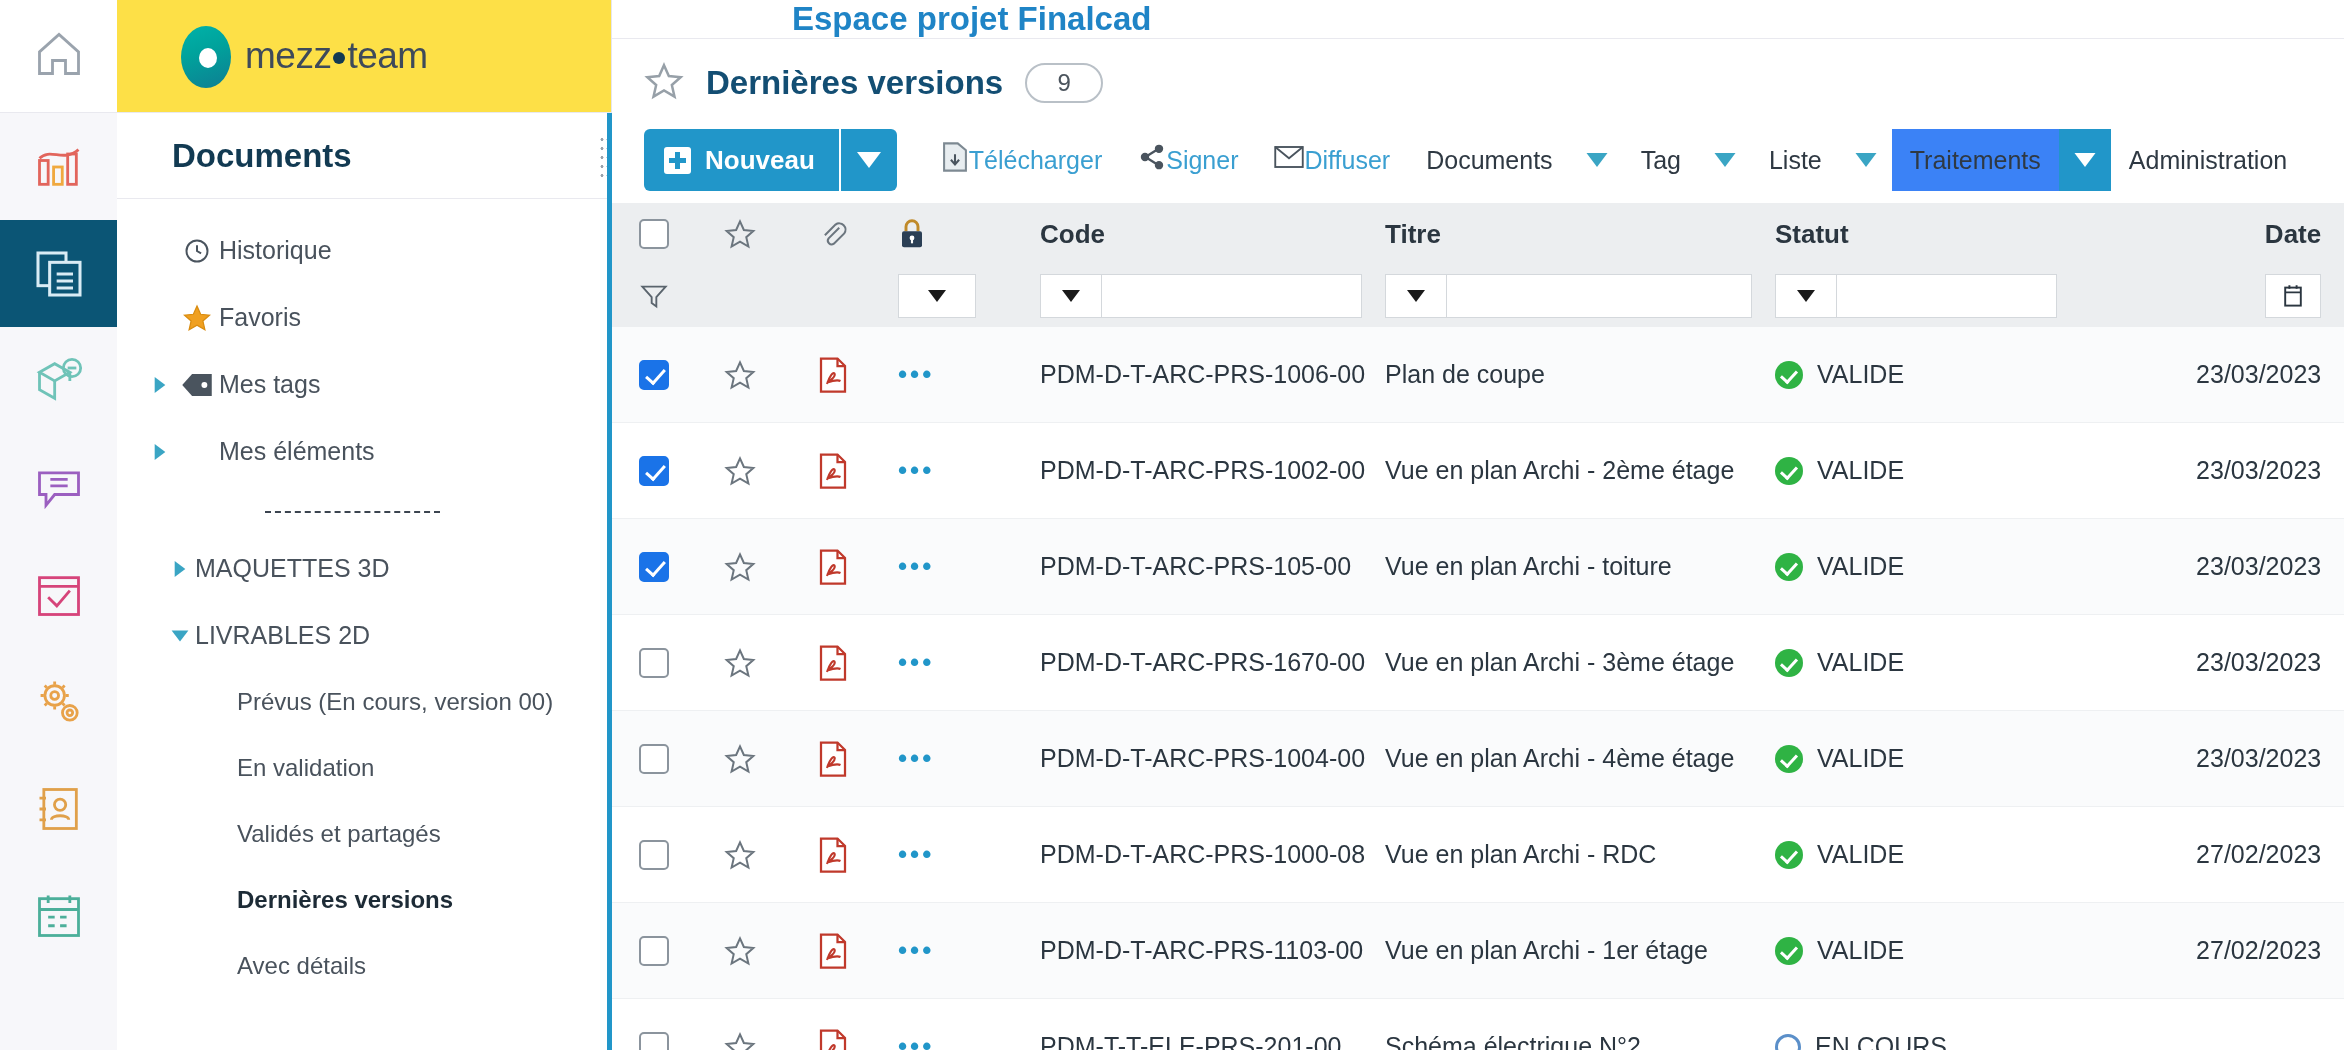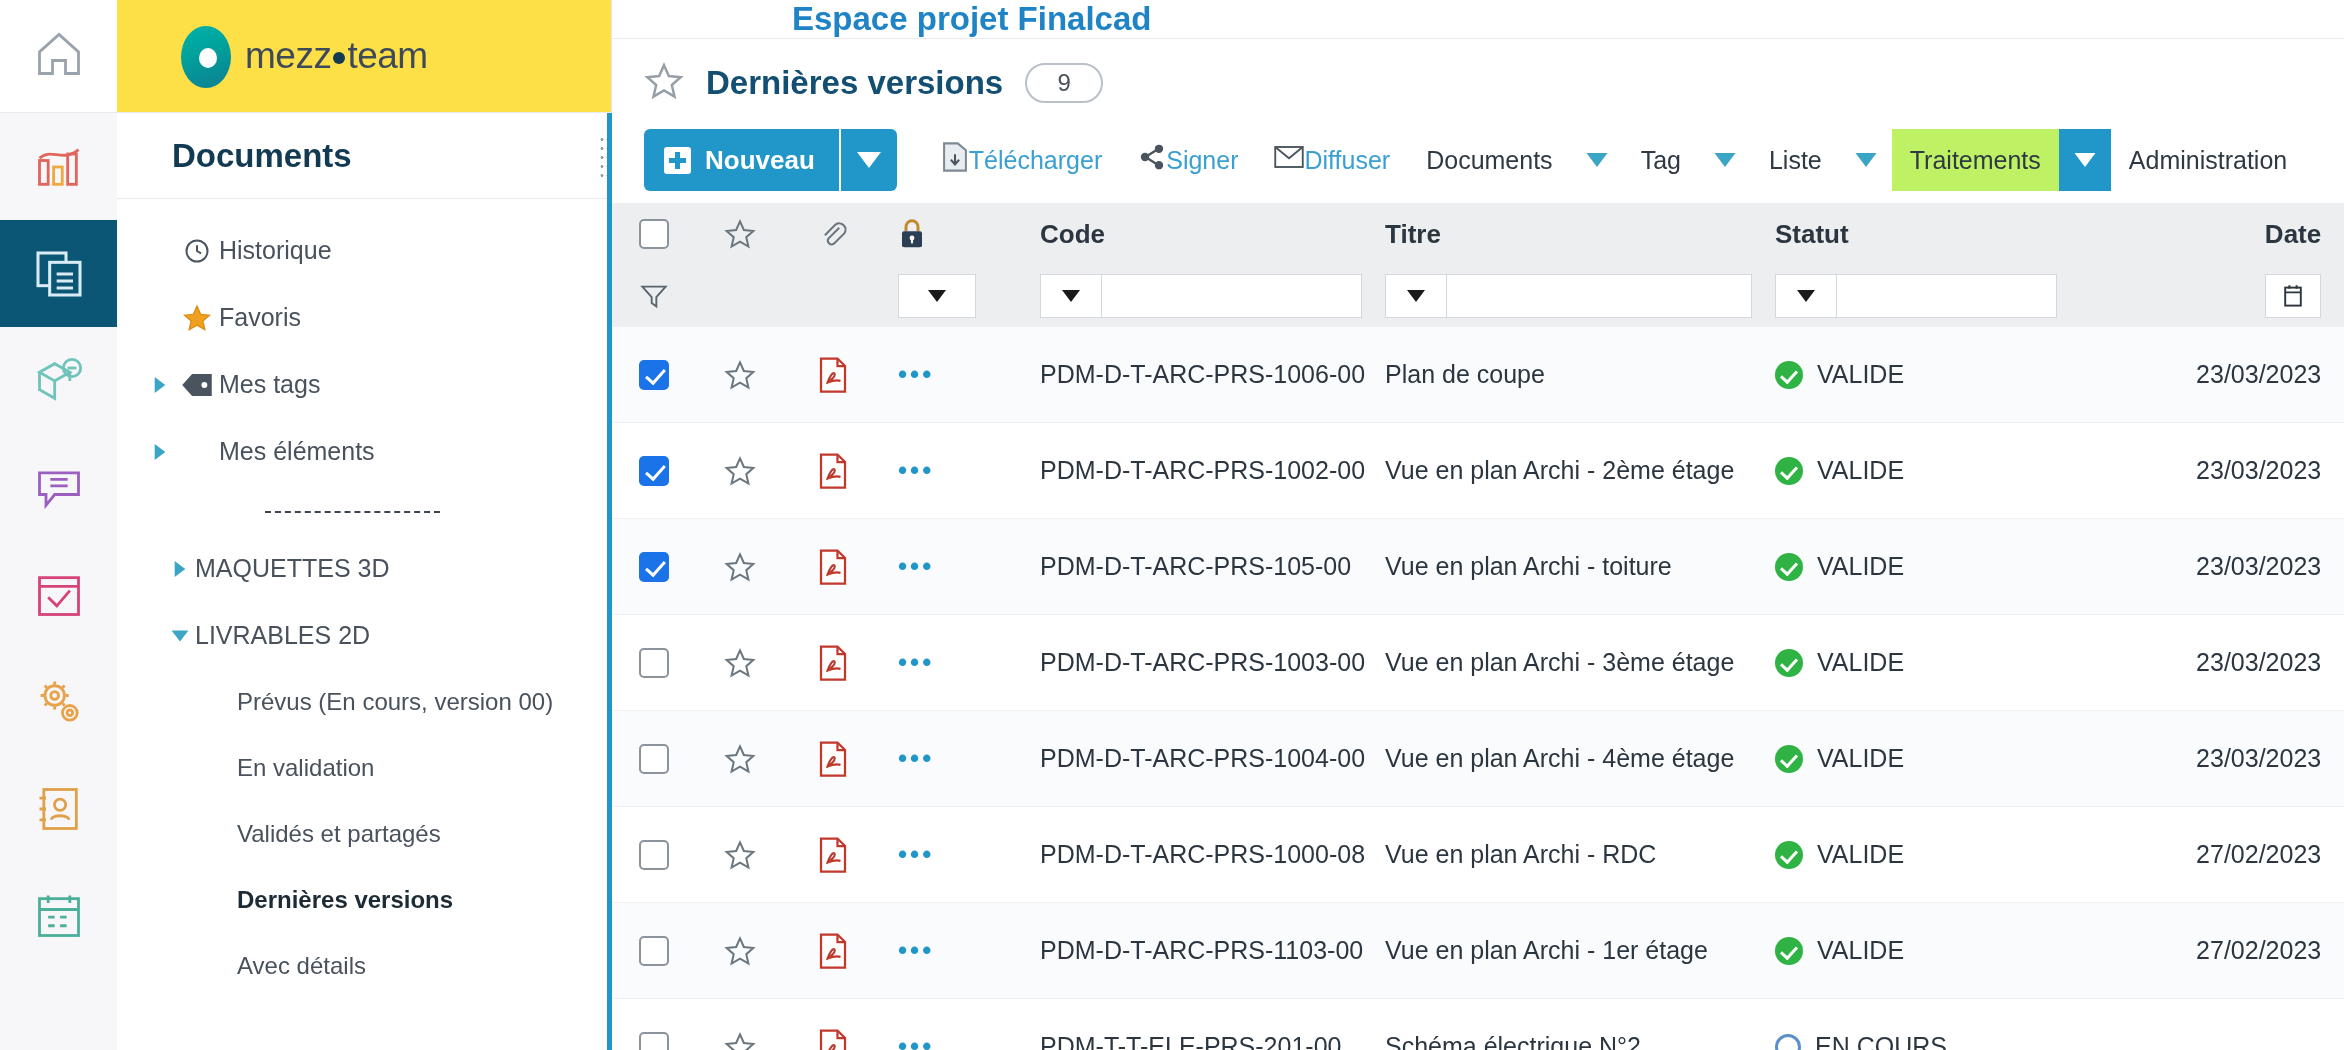--- a/index.html
+++ b/index.html
@@ -163,21 +163,21 @@
     height: 62px; padding: 0 18px; font-size: 25px; color: #2f3943; cursor: pointer;
     white-space: nowrap;
   }
   .tb-item.link { color: #3a9fd1; }
   .tb-item.first { margin-left: 26px; }
   .tb-caret {
     display: flex; align-items: center; justify-content: center;
     height: 62px; width: 52px; cursor: pointer;
   }
   .tb-group { display: flex; align-items: center; }
-  .tb-group.active .tb-item { background: #bef264; color: #2f3943; height: 62px; }
+  .tb-group.active .tb-item { background: #3b82f6; color: #2f3943; height: 62px; }
   .tb-group.active .tb-caret { background: #2196c9; }
 
   
   .table { margin-top: 12px; width: 100%; }
   .thead {
     background: #eceef0;
     display: flex; flex-direction: column;
   }
   .hrow {
     display: flex; align-items: center; height: 62px;
@@ -740,21 +740,21 @@
             <span class="c-clip">
               <svg class="pdf-ico" width="30" height="36" viewBox="0 0 20 24" fill="none" stroke="#c0392b" stroke-width="1.5">
                 <path d="M2 1 H13 L18 6 V23 H2 Z" fill="#ffffff"></path>
                   <path d="M13 1 V6 H18"></path>
                 <path d="M6 18 C8 12 10 10 11 11 C12 13 8 16 6 17 C9 16 13 15 15 16" stroke="#c0392b" stroke-width="1.4" fill="none"></path>
               </svg>
             </span>
             <span class="c-lock">
                 <span class="dots">•••</span>
               </span>
-            <span class="c-code">PDM-D-T-ARC-PRS-1003-00</span>
+            <span class="c-code">PDM-D-T-ARC-PRS-1670-00</span>
             <span class="c-title">Vue en plan Archi - 3ème étage</span>
             <span class="c-stat status">
               <span class="st-valid"></span>
               <span>VALIDE</span>
             </span>
             <span class="c-date">23/03/2023</span>
           </div>
 
           <div class="trow">
             <span class="c-chk">

